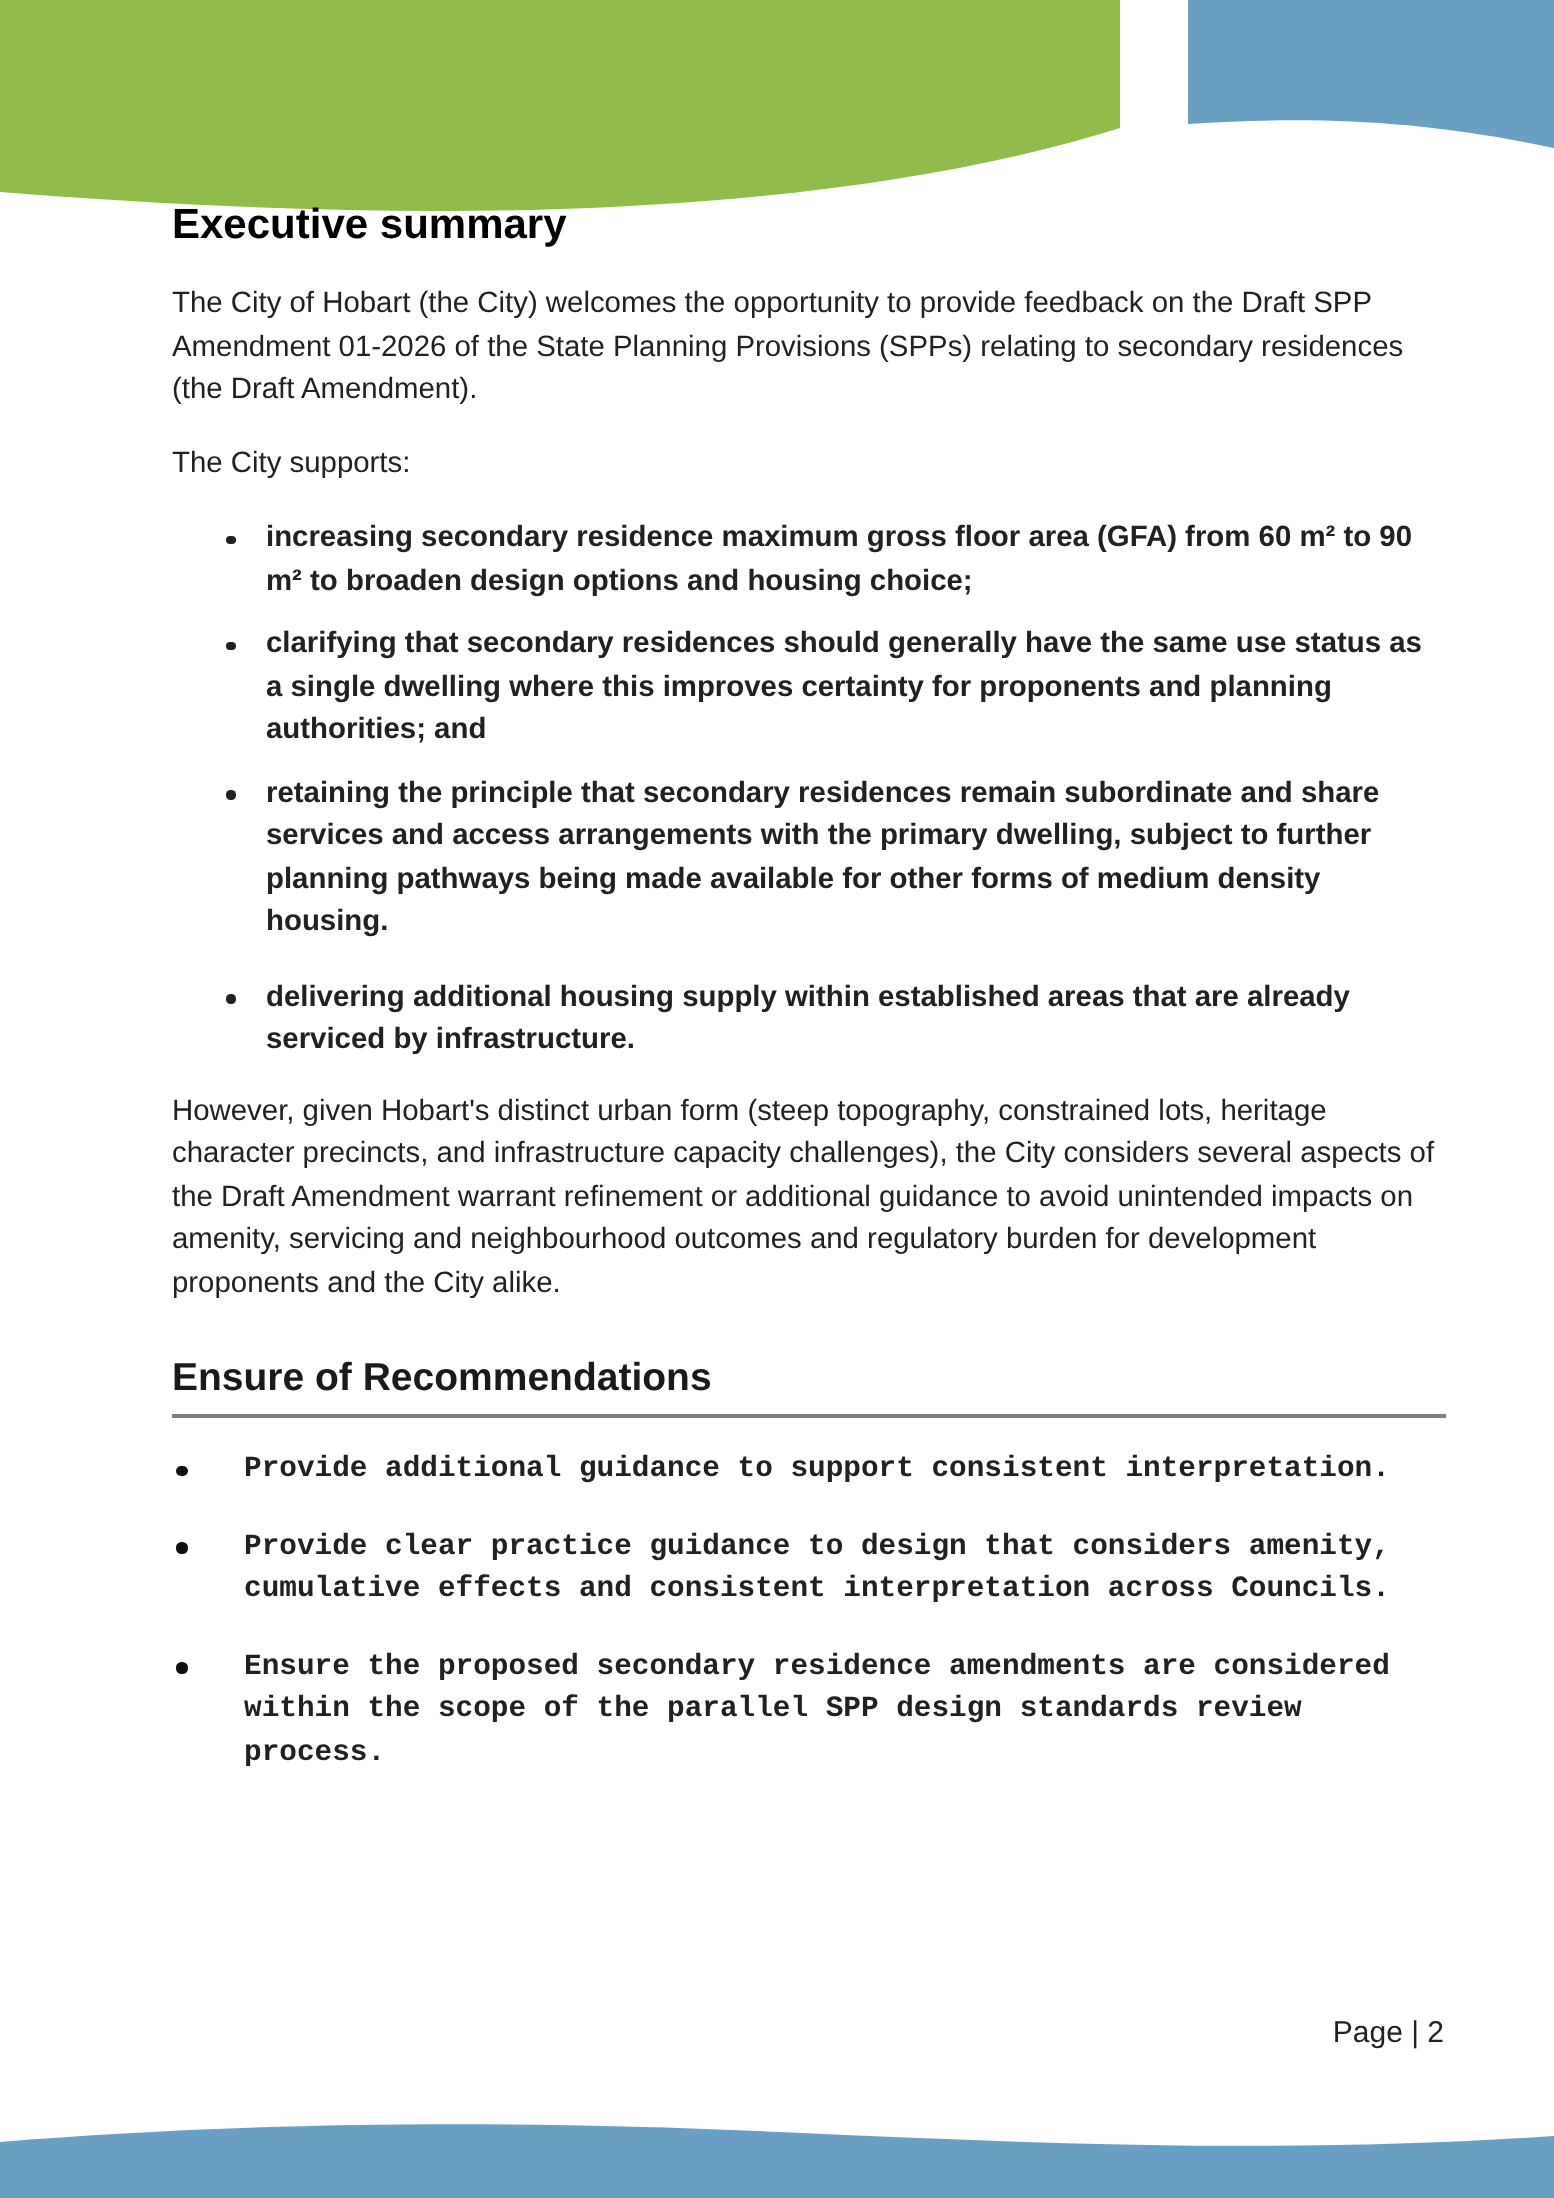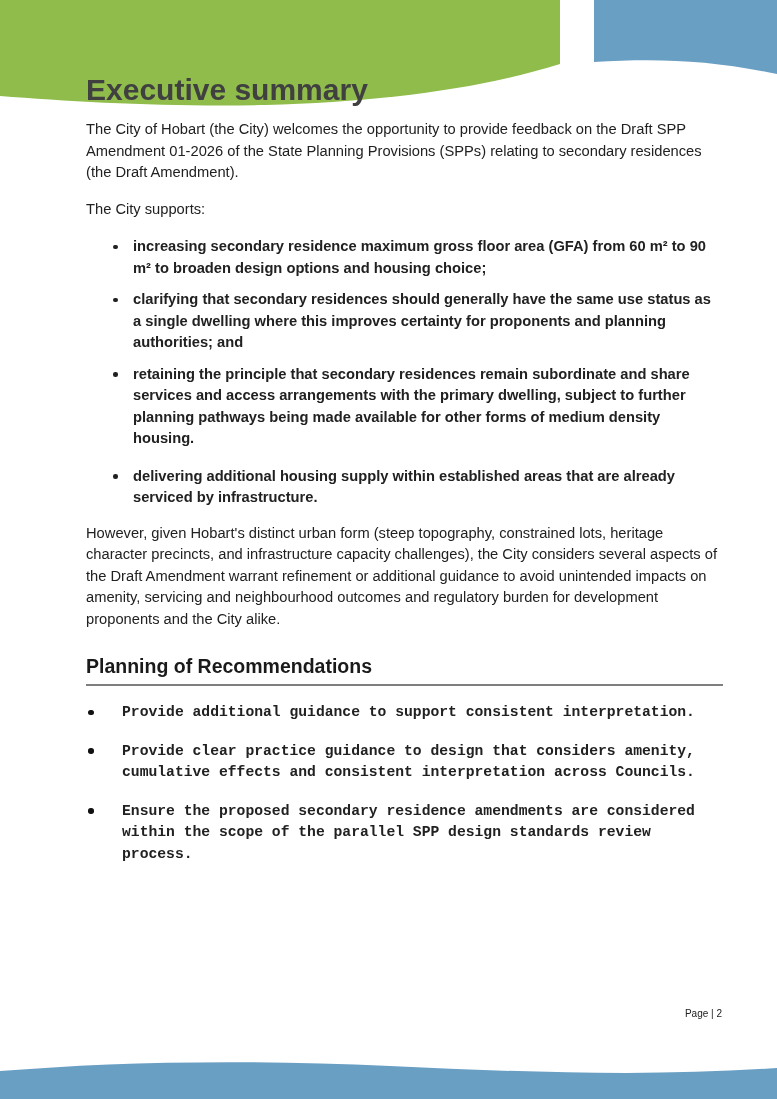--- a/index.html
+++ b/index.html
@@ -10,22 +10,22 @@
     color:#212121;
   }
   .hdr-svg { position:absolute; top:0; left:0; width:777px; height:110px; display:block; }
   .ftr-svg { position:absolute; bottom:0; left:0; width:777px; height:42px; display:block; }
 
   .content {
     position:absolute; left:86px; top:0; width:637px;
     font-size:14.7px; line-height:21.5px;
   }
   h1.doc-h1 {
-    margin:77px 0 16px 0; padding:0;
-    font-size:30px; line-height:26px; font-weight:700; color:#404040;
+    margin:100px 0 16px 0; padding:0;
+    font-size:21px; line-height:26px; font-weight:700; color:#000000;
   }
   p.doc-p { margin:15px 0 0 0; }
   p.doc-p.tight { margin-top:14px; }
 
   ul.sub-list { list-style:none; margin:16px 0 0 0; padding:0 0 0 47px; }
   ul.sub-list li { position:relative; margin:0 0 10px 0;font-weight:bold; }
   ul.sub-list li::before {
     content:""; position:absolute; left:-20px; top:8.5px;
     width:4.5px; height:4.5px; border-radius:50%; background:#212121;
   }
@@ -38,21 +38,21 @@
 
   ul.rec-list { list-style:none; margin:16px 0 0 0; padding:0 0 0 36px; }
   ul.rec-list li { position:relative; margin:0 0 17px 0; font-weight:700;font-family:Liberation Mono, monospace; }
   ul.rec-list li::before {
     content:""; position:absolute; left:-34px; top:7.5px;
     width:5.5px; height:5.5px; border-radius:50%; background:#111;
   }
 
   .page-num {
     position:absolute; top:1008px; right:55px;
-    font-size:10px; color:#212121;
+    font-size:15px; color:#212121;
   }
 </style>
 </head>
 <body>
 
 <svg class="hdr-svg" viewBox="0 0 777 110" aria-hidden="true">
   <path d="M0,0 H560 V64 C480,89 380,102 265,105 C170,107 75,102 0,96 Z" fill="#8FBC4A"></path>
   <path d="M594,0 H777 V74 C710,60 658,58 594,62 Z" fill="#6A9FC4"></path>
 </svg>
 
@@ -69,21 +69,21 @@
     <li>retaining the principle that secondary residences remain subordinate and share services and access arrangements with the primary dwelling, subject to further planning pathways being made available for other forms of medium density housing.</li>
   </ul>
 
 
   <ul class="sub-list">
     <li>delivering additional housing supply within established areas that are already serviced by infrastructure.</li>
   </ul>
 
   <p class="doc-p tight">However, given Hobart's distinct urban form (steep topography, constrained lots, heritage character precincts, and infrastructure capacity challenges), the City considers several aspects of the Draft Amendment warrant refinement or additional guidance to avoid unintended impacts on amenity, servicing and neighbourhood outcomes and regulatory burden for development proponents and the City alike.</p>
 
-  <h2 class="doc-h2">Planning of Recommendations</h2>
+  <h2 class="doc-h2">Ensure of Recommendations</h2>
 
   <ul class="rec-list">
     <li>Provide additional guidance to support consistent interpretation.</li>
     <li>Provide clear practice guidance to design that considers amenity, cumulative effects and consistent interpretation across Councils.</li>
     <li>Ensure the proposed secondary residence amendments are considered within the scope of the parallel SPP design standards review process.</li>
   </ul>
 </div>
 
 <div class="page-num">Page | 2</div>
 

